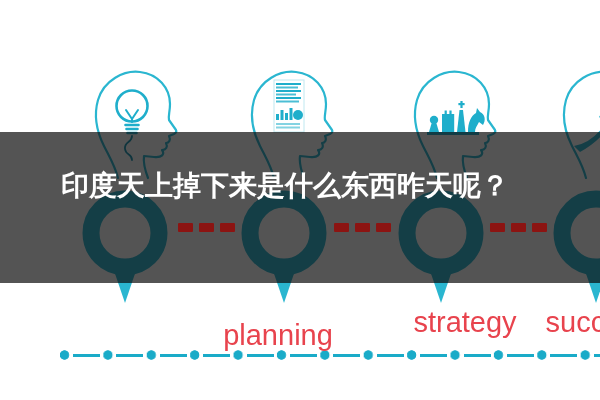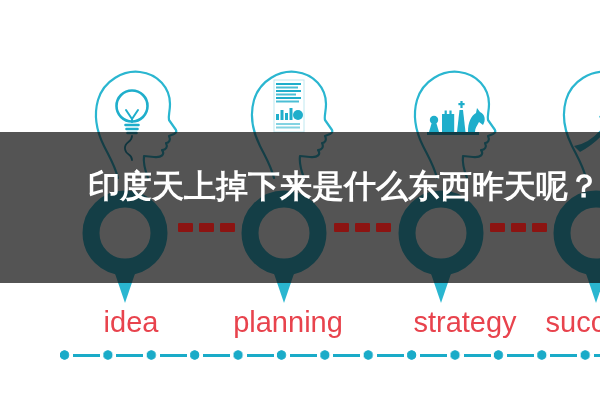--- a/index.html
+++ b/index.html
@@ -7,35 +7,35 @@
     position:relative;width:600px;height:400px;background:#ffffff;
     overflow:hidden;font-family:"Liberation Sans",sans-serif;
   }
   .head{position:absolute;top:66px;width:100px;height:118px;z-index:1;}
   .pin{position:absolute;top:183px;width:100px;height:128px;z-index:1;}
   .overlay{
     position:absolute;left:0;top:132px;width:600px;height:151px;
     background:rgba(12,12,12,0.70);z-index:2;
   }
   .title{
-    position:absolute;left:88px;top:171px;z-index:3;
-    color:#ffffff;font-size:32px;font-weight:bold;line-height:30px;
+    position:absolute;left:61px;top:171px;z-index:3;
+    color:#ffffff;font-size:28px;font-weight:bold;line-height:30px;
     letter-spacing:0px;white-space:nowrap;
   }
   .dashgroup{
     position:absolute;top:223px;height:9px;width:57px;z-index:3;
     display:flex;justify-content:space-between;
   }
   .dashgroup span{display:block;width:15px;height:9px;background:#8c1412;border-radius:1px;}
   .dg1{left:178px;} .dg2{left:334px;} .dg3{left:490px;}
   .label{
     position:absolute;top:306px;z-index:3;color:#e8434d;font-size:29px;
     line-height:32px;transform:translateX(-50%);white-space:nowrap;
   }
-  .lb1{left:131px;} .lb2{left:288px;} .lb3{left:438px;margin-left:27px;} .lb4{left:598px;}
+  .lb1{left:131px;} .lb2{left:278px;margin-top:13px;} .lb3{left:438px;margin-left:27px;} .lb4{left:598px;}
   .dotline-dots{
     position:absolute;left:60px;top:350px;width:545px;height:10px;z-index:1;
     background-image:radial-gradient(circle at 4.5px 50%, #1aabc8 4.4px, rgba(0,0,0,0) 5px);
     background-size:43.4px 10px;background-repeat:repeat-x;
   }
   .dotline-segs{
     position:absolute;left:60px;top:353.5px;width:545px;height:3px;z-index:1;
     background-image:repeating-linear-gradient(90deg,
       rgba(0,0,0,0) 0px, rgba(0,0,0,0) 13px,
       #1aabc8 13px, #1aabc8 40px,
@@ -140,21 +140,20 @@
       <span></span>
       <span></span>
       <span></span>
     </div>
   <div class="dashgroup dg3">
       <span></span>
       <span></span>
       <span></span>
     </div>
 
-  <div class="label lb1">idea</div>
   <div class="label lb2">planning</div>
   <div class="label lb3">strategy</div>
   <div class="label lb4">success</div>
 
   <div class="dotline-dots"></div>
   <div class="dotline-segs"></div>
 
 </div>
 
 </body></html>

